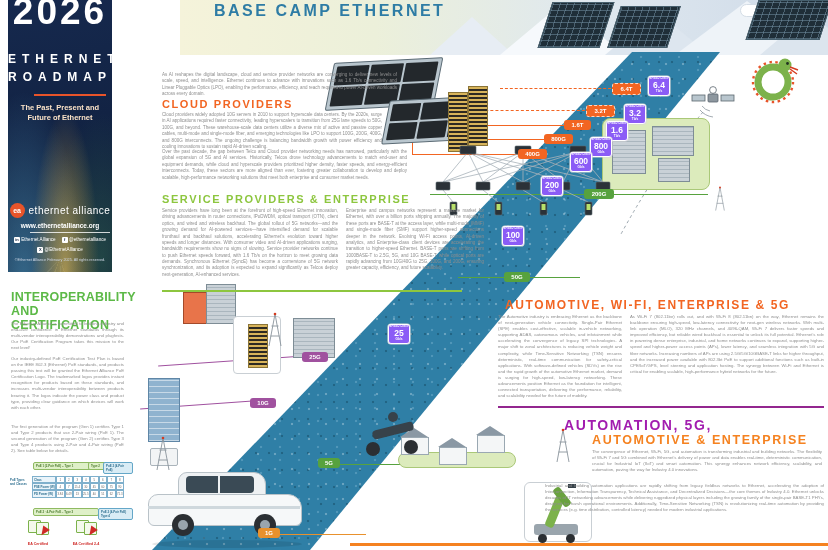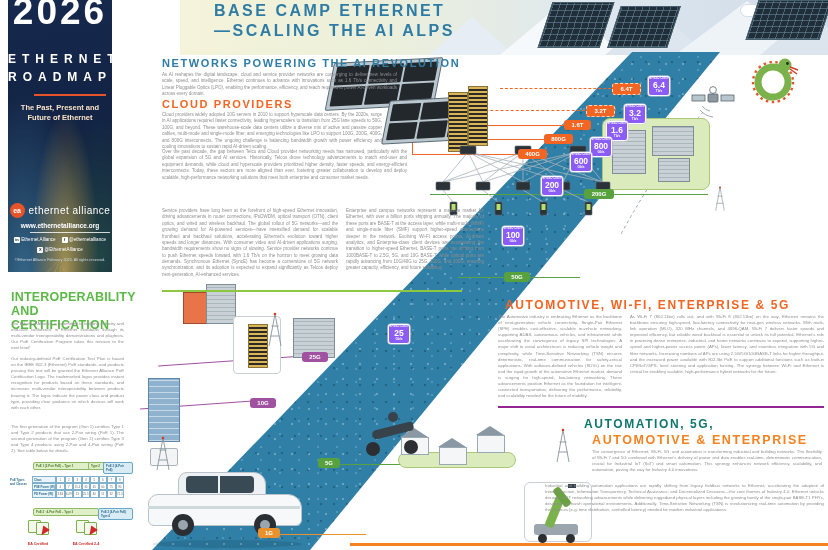--- a/index.html
+++ b/index.html
@@ -111,21 +111,20 @@
 
   <div class="abs band">
     <div class="mtn" style="left:250px;border-left:42px solid transparent;border-right:42px solid transparent;border-bottom:38px solid #e7edf4;"></div>
     <div class="mtn" style="left:320px;border-left:62px solid transparent;border-right:62px solid transparent;border-bottom:52px solid #f6f9fc;"></div>
     <div class="mtn" style="left:425px;border-left:52px solid transparent;border-right:52px solid transparent;border-bottom:44px solid #dde6ef;"></div>
     <div class="mtn" style="left:495px;border-left:72px solid transparent;border-right:72px solid transparent;border-bottom:54px solid #eef3f8;"></div>
     <div class="mtn" style="left:580px;border-left:50px solid transparent;border-right:50px solid transparent;border-bottom:42px solid #dce5ee;"></div>
     <div class="cloudb" style="left:388px;top:6px;width:40px;height:10px;"></div>
     <div class="cloudb" style="left:560px;top:4px;width:46px;height:11px;"></div>
     <div class="abs title1">BASE CAMP ETHERNET</div>
-    <div class="abs title2">—SCALING THE AI ALPS</div>
     <div class="region">AI ALPS</div>
   </div>
 
   <div class="abs road"></div>
 
   <div class="abs hero">
     <div class="abs year">2026</div>
     <div class="abs brand1">ETHERNET</div>
     <div class="abs brand2">ROADMAP</div>
     <div class="abs brandrule"></div>
@@ -196,37 +195,37 @@
     <span class="arrow" style="left:12px;top:7px;"></span>
   </div>
   <div class="abs certcap" style="left:18px;top:542px;">EA Certified</div>
   <div class="abs cert" style="left:76px;top:520px;">
     <span class="sq" style="left:0;top:0;"></span>
     <span class="sq" style="left:8px;top:2px;"></span>
     <span class="arrow" style="left:12px;top:7px;"></span>
   </div>
   <div class="abs certcap" style="left:66px;top:542px;">EA Certified 2-4</div>
 
-  <div class="abs h-teal" style="left:162px;top:57px;z-index:6;">NETWORKS POWERING THE AI REVOLUTION</div>
   <div class="abs p" style="left:162px;top:72px;width:235px;z-index:6;">As AI reshapes the digital landscape, cloud and service provider networks are converging to deliver new levels of scale, speed, and intelligence. Ethernet continues to advance with innovations such as 1.6 Tb/s connectivity and Linear Pluggable Optics (LPO), enabling the performance, efficiency, and reach required to power AI-driven workloads across every domain.</div>
 
   <div class="abs h-orange" style="left:162px;top:98px;z-index:6;">CLOUD PROVIDERS</div>
   <div class="abs p" style="left:162px;top:112px;width:220px;z-index:6;">Cloud providers widely adopted 10G servers in 2010 to support hyperscale data centers. By the 2020s, surge in AI applications required faster connectivity, leading hyperscalers to transition from 25G lane speeds to 50G, 100G, and beyond. These warehouse-scale data centers utilize a diverse mix of active and passive copper cables, multi-mode and single-mode fiber, and emerging technologies like LPO to support 100G, 200G, 400G, and 800G interconnects. The ongoing challenge is balancing bandwidth growth with power efficiency and cooling innovations to sustain rapid AI-driven scaling.</div>
   <div class="abs p" style="left:162px;top:149px;width:245px;z-index:6;">Over the past decade, the gap between Telco and Cloud provider networking needs has narrowed, particularly with the global expansion of 5G and AI services. Historically, Telcos drove technology advancements to match end-user and equipment demands, while cloud and hyperscale providers prioritized higher density, faster speeds, and energy-efficient interconnects. Today, these sectors are more aligned than ever, fostering greater collaboration to develop and deploy scalable, high-performance networking solutions that meet both enterprise and consumer market needs.</div>
 
+  <div class="abs h-green" style="left:162px;top:193px;z-index:6;">SERVICE PROVIDERS &amp; ENTERPRISE</div>
   <div class="abs p" style="left:162px;top:208px;width:176px;z-index:6;">Service providers have long been at the forefront of high-speed Ethernet innovation, driving advancements in router connections, IPoDWDM, optical transport (OTN), client optics, and wired and wireless backhaul. The global rollout of 5G networks—and the growing demand for AI-powered services—have intensified demand for scalable fronthaul and backhaul solutions, accelerating Ethernet's evolution toward higher speeds and longer distances. With consumer video and AI-driven applications surging, bandwidth requirements show no signs of slowing. Service provider networks continue to push Ethernet speeds forward, with 1.6 Tb/s on the horizon to meet growing data demands. Synchronous Ethernet (SyncE) has become a cornerstone of 5G network synchronization, and its adoption is expected to expand significantly as Telcos deploy next-generation, AI-enhanced services.</div>
   <div class="abs p" style="left:346px;top:208px;width:138px;z-index:6;">Enterprise and campus networks represent a massive market for Ethernet, with over a billion ports shipping annually. The majority of these ports are BASE-T at the access layer, while multi-mode (MMF) and single-mode fiber (SMF) support higher-speed connections deeper in the network. Evolving Wi-Fi access points, AI-driven analytics, and Enterprise-class client devices are accelerating the transition to higher-speed Ethernet. BASE-T ports are shifting from 1000BASE-T to 2.5G, 5G, and 10G BASE-T, while optical ports are rapidly advancing from 10G/40G to 25G, 100G, and 200G, ensuring greater capacity, efficiency, and future scalability.</div>
   <div class="abs rule" style="left:162px;top:290px;width:300px;background:#8dc63f;z-index:6;"></div>
 
   <div class="abs h-orange" style="left:505px;top:298px;font-size:12px;z-index:6;">AUTOMOTIVE, WI-FI, ENTERPRISE &amp; 5G</div>
   <div class="abs p" style="left:498px;top:314px;width:124px;font-size:4.3px;z-index:6;">The Automotive industry is embracing Ethernet as the backbone of next-generation vehicle connectivity. Single-Pair Ethernet (SPE) enables cost-effective, scalable in-vehicle networking, supporting ADAS, autonomous vehicles, and infotainment while accelerating the convergence of legacy SPI technologies. A major shift to zonal architectures is reducing vehicle weight and complexity, while Time-Sensitive Networking (TSN) ensures deterministic, real-time communication for safety-critical applications. With software-defined vehicles (SDVs) on the rise and the rapid growth of the automotive Ethernet market, demand is surging for high-speed, low-latency networking. These advancements position Ethernet as the foundation for intelligent, connected transportation, delivering the performance, reliability, and scalability needed for the future of mobility.</div>
   <div class="abs p" style="left:630px;top:314px;width:194px;font-size:4.3px;z-index:6;">As Wi-Fi 7 (802.11be) rolls out, and with Wi-Fi 8 (802.11bn) on the way, Ethernet remains the backbone ensuring high-speed, low-latency connectivity for next-gen wireless networks. With multi-link operation (MLO), 320 MHz channels, and 4096-QAM, Wi-Fi 7 delivers faster speeds and improved efficiency, but reliable wired backhaul is essential to unlock its full potential. Ethernet's role in powering dense enterprise, industrial, and home networks continues to expand, supporting higher-speed and higher-power access points (APs), lower latency, and seamless integration with 5G and fiber networks. Increasing numbers of APs are using 2.5G/5G/10GBASE-T links for higher throughput, and the increased power available with 802.3bt PoE to support additional functions such as built-in CPE/IoT/GPS, level steering and application hosting. The synergy between Wi-Fi and Ethernet is critical for enabling scalable, high-performance hybrid networks for the future.</div>
   <div class="abs rule" style="left:498px;top:406px;width:326px;background:#93268f;z-index:6;"></div>
 
-  <div class="abs h-orange" style="left:584px;top:417px;font-size:12px;color:#0f766e;z-index:6;">AUTOMATION, 5G,</div>
+  <div class="abs h-orange" style="left:564px;top:417px;font-size:14px;color:#a21caf;z-index:6;">AUTOMATION, 5G,</div>
   <div class="abs h-orange" style="left:592px;top:433px;font-size:12.5px;color:#f58220;z-index:6;">AUTOMOTIVE &amp; ENTERPRISE</div>
   <div class="abs p" style="left:592px;top:449px;width:230px;font-size:4.3px;z-index:6;">The convergence of Ethernet, Wi-Fi, 5G, and automation is transforming industrial and building networks. The flexibility of Wi-Fi 7 and 5G combined with Ethernet's delivery of power and data enables real-time, deterministic communication, crucial for Industrial IoT (IIoT) and smart automation. This synergy enhances network efficiency, scalability, and automation, paving the way for Industry 4.0 innovations.</div>
   <div class="abs p" style="left:545px;top:483px;width:279px;font-size:4.3px;z-index:6;">Industrial and building automation applications are rapidly shifting from legacy fieldbus networks to Ethernet, accelerating the adoption of Interconnection, Information Transparency, Technical Assistance, and Decentralized Decisions—the core themes of Industry 4.0. Ethernet unlocks decades of IT networking advancements while delivering ruggedized physical layers including the growing family of the single-pair BASE-T1 PHYs, designed for harsh operational environments. Additionally, Time-Sensitive Networking (TSN) is revolutionizing real-time automation by providing the services (e.g. time distribution, controlled latency) needed for modern industrial applications.</div>
   <div class="abs rule" style="left:350px;top:543px;width:478px;height:3px;background:#f58220;z-index:6;"></div>
 
   <div class="abs oline dash" style="left:500px;top:88px;width:116px;"></div>
   <div class="abs oline dash" style="left:470px;top:110px;width:120px;"></div>
   <div class="abs oline" style="left:452px;top:125px;width:116px;"></div>
   <div class="abs oline" style="left:432px;top:139px;width:116px;"></div>
   <div class="abs oline" style="left:412px;top:154px;width:110px;"></div>

